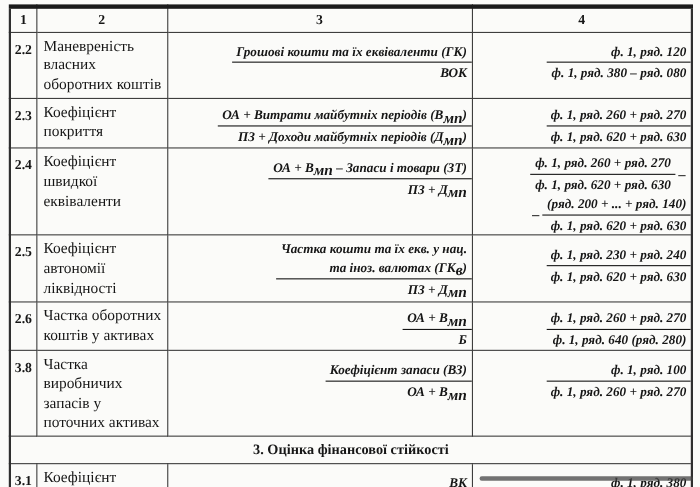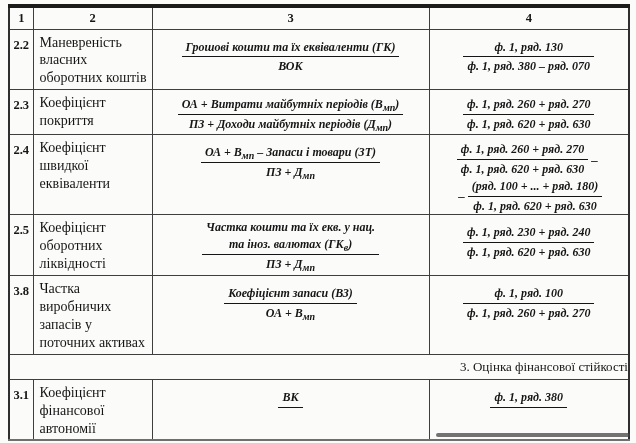--- a/index.html
+++ b/index.html
@@ -20,32 +20,32 @@
     border-top:4px solid #1b1b1b;
     border-bottom:2px solid #6f6f6f;
   }
   td { border:1px solid #3e3e3e; overflow:hidden; padding:0; }
   td.h { height:23px; text-align:center; vertical-align:middle;
          font-weight:700; font-size:12.5px; }
   td.c1 { vertical-align:top; text-align:center; font-weight:700;
           font-size:12.5px; padding-top:8px; }
   td.c2 { vertical-align:top; font-weight:400; font-size:14px;
           line-height:1.28; padding:4px 2px 2px 6px; }
-  td.c3, td.c4 { vertical-align:top; text-align:center; padding-top:9px; }
+  td.c3, td.c4 { vertical-align:top; text-align:right; padding-top:9px; }
   td.pt4 { padding-top:4px; }
   td.pt6 { padding-top:6px; }
   td.pt12 { }
-  td.section-cell { height:25px; text-align:right; vertical-align:middle;
-          font-weight:400; font-size:13px;margin-left:48px; }
+  td.section-cell { height:25px; text-align:center; vertical-align:middle;
+          font-weight:700; font-size:13px;margin-left:48px; }
   .frac { display:inline-block; font-style:italic; font-weight:700;
           font-size:12px; line-height:1.4; vertical-align:top; }
   .frac .num { display:block; border-bottom:1.2px solid #151515; padding:0 4px 1px; }
   .frac .den { display:block; padding:1px 4px 0; }
   .frac .numline { display:block; }
-  sub { font-size:10px; line-height:0; }
+  sub { font-size:14px; line-height:0; }
   .dblfrac { display:inline-flex; flex-direction:column; align-items:center; }
   .dline { display:flex; align-items:center; justify-content:center; }
   .minus { font-weight:700; font-style:italic; font-size:13px; padding:0 3px; }
   .smudge { position:absolute; left:436px; top:433px; width:194px; height:4px;
             background:#444; opacity:.75; border-radius:2px; }
 </style>
 </head>
 <body>
 
 <table class="ratios">
@@ -68,22 +68,22 @@
     <td class="c1">2.2</td>
     <td class="c2">Маневреність власних оборотних коштів</td>
     <td class="c3">
       <span class="frac">
         <span class="num">Грошові кошти та їх еквіваленти (ГК)</span>
         <span class="den">ВОК</span>
       </span>
     </td>
     <td class="c4">
       <span class="frac">
-        <span class="num">ф. 1, ряд. 130</span>
-        <span class="den">ф. 1, ряд. 380 – ряд. 070</span>
+        <span class="num">ф. 1, ряд. 120</span>
+        <span class="den">ф. 1, ряд. 380 – ряд. 080</span>
       </span>
     </td>
   </tr>
 
   <tr style="height:45px">
     <td class="c1">2.3</td>
     <td class="c2">Коефіцієнт покриття</td>
     <td class="c3 pt6">
       <span class="frac">
         <span class="num">ОА + Витрати майбутніх періодів (В<sub>мп</sub>)</span>
@@ -112,48 +112,64 @@
         <span class="dline">
           <span class="frac">
             <span class="num">ф. 1, ряд. 260 + ряд. 270</span>
             <span class="den">ф. 1, ряд. 620 + ряд. 630</span>
           </span>
           <span class="minus">–</span>
         </span>
         <span class="dline">
           <span class="minus">–</span>
           <span class="frac">
-            <span class="num">(ряд. 100 + ... + ряд. 180)</span>
+            <span class="num">(ряд. 200 + ... + ряд. 140)</span>
             <span class="den">ф. 1, ряд. 620 + ряд. 630</span>
           </span>
         </span>
       </span>
     </td>
   </tr>
 
   <tr style="height:60px">
     <td class="c1">2.5</td>
-    <td class="c2">Коефіцієнт оборотних ліквідності</td>
+    <td class="c2">Коефіцієнт автономії ліквідності</td>
     <td class="c3 pt4">
       <span class="frac">
         <span class="num">
           <span class="numline">Частка кошти та їх екв. у нац.</span>
           <span class="numline">та іноз. валютах (ГК<sub>в</sub>)</span>
         </span>
         <span class="den">ПЗ + Д<sub>мп</sub></span>
       </span>
     </td>
     <td class="c4 pt12">
       <span class="frac">
         <span class="num">ф. 1, ряд. 230 + ряд. 240</span>
         <span class="den">ф. 1, ряд. 620 + ряд. 630</span>
       </span>
     </td>
   </tr>
 
+  <tr style="height:42px">
+    <td class="c1">2.6</td>
+    <td class="c2">Частка оборотних коштів у активах</td>
+    <td class="c3 pt6">
+      <span class="frac">
+        <span class="num">ОА + В<sub>мп</sub></span>
+        <span class="den">Б</span>
+      </span>
+    </td>
+    <td class="c4 pt6">
+      <span class="frac">
+        <span class="num">ф. 1, ряд. 260 + ряд. 270</span>
+        <span class="den">ф. 1, ряд. 640  (ряд. 280)</span>
+      </span>
+    </td>
+  </tr>
 
   <tr style="height:55px">
     <td class="c1">3.8</td>
     <td class="c2">Частка виробничих запасів у поточних активах</td>
     <td class="c3">
       <span class="frac">
         <span class="num">Коефіцієнт  запаси (ВЗ)</span>
         <span class="den">ОА + В<sub>мп</sub></span>
       </span>
     </td>

